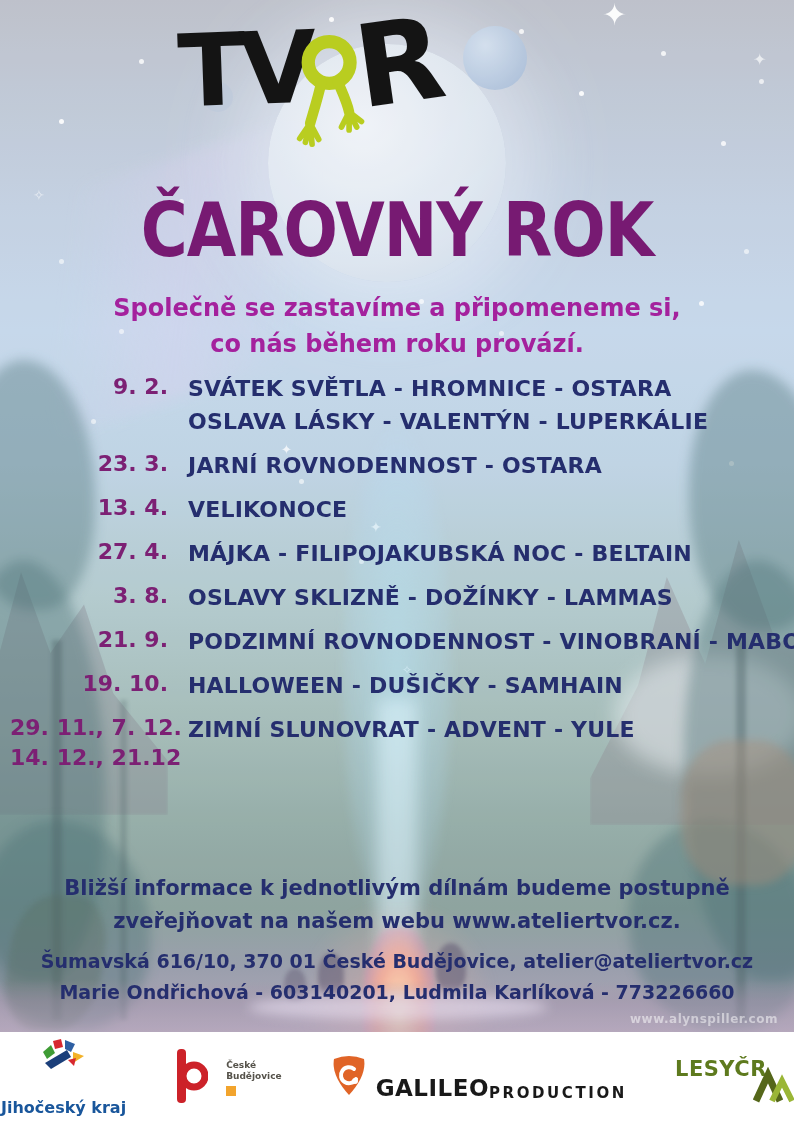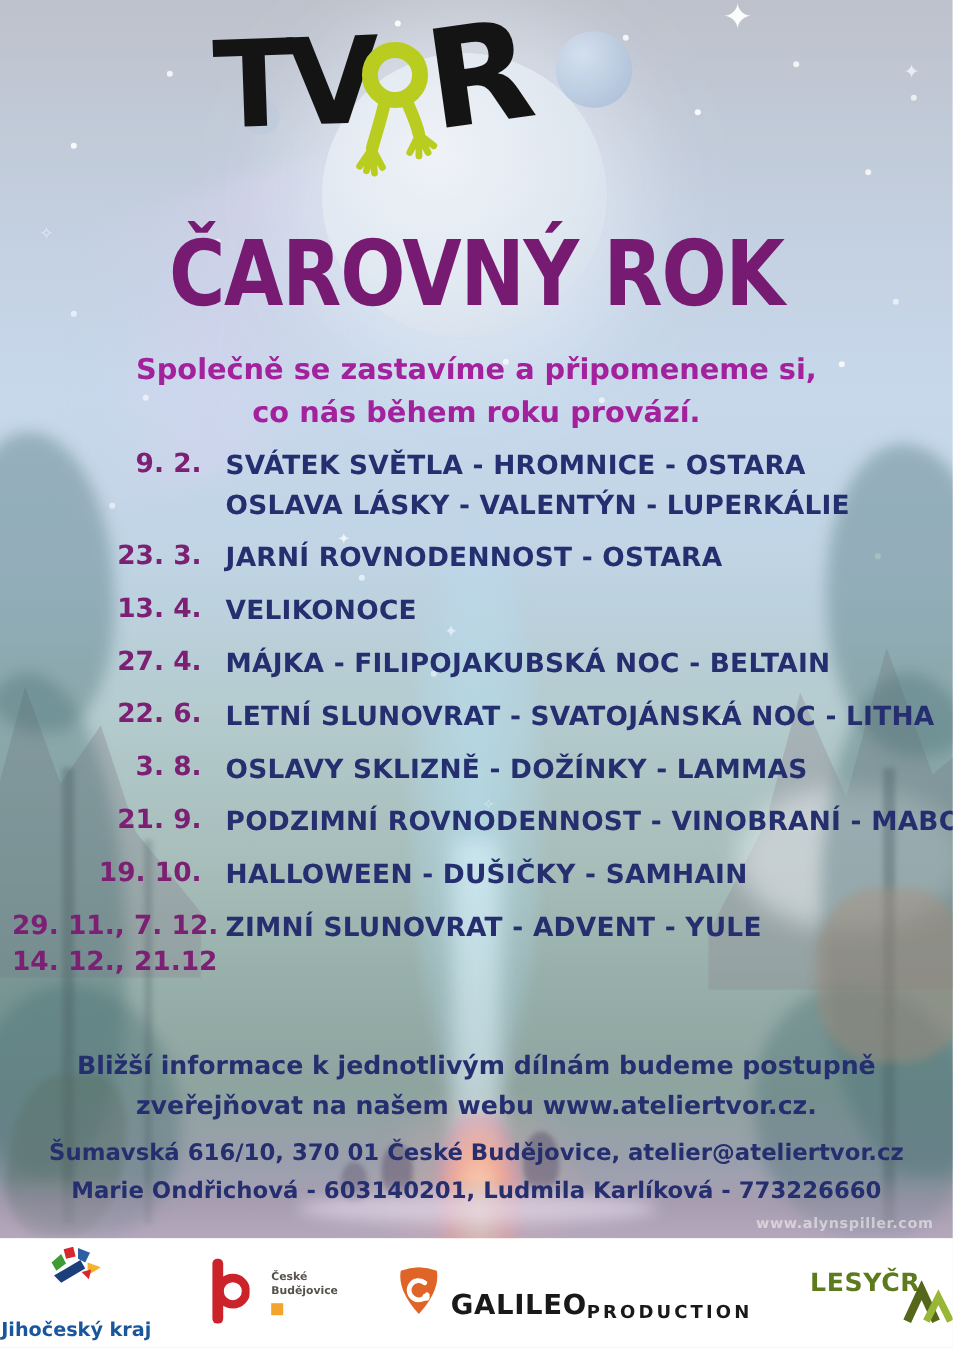--- a/index.html
+++ b/index.html
@@ -224,28 +224,20 @@
       <div class="row">
         <div class="date-cell">
             <span>27. 4.</span>
           </div>
         <div class="event-cell">
             <span>MÁJKA - FILIPOJAKUBSKÁ NOC - BELTAIN</span>
           </div>
       </div>
       <div class="row">
         <div class="date-cell">
-            <span>22. 6.</span>
-          </div>
-        <div class="event-cell">
-            <span>LETNÍ SLUNOVRAT - SVATOJÁNSKÁ NOC - LITHA</span>
-          </div>
-      </div>
-      <div class="row">
-        <div class="date-cell">
             <span>3. 8.</span>
           </div>
         <div class="event-cell">
             <span>OSLAVY SKLIZNĚ - DOŽÍNKY - LAMMAS</span>
           </div>
       </div>
       <div class="row">
         <div class="date-cell">
             <span>21. 9.</span>
           </div>

